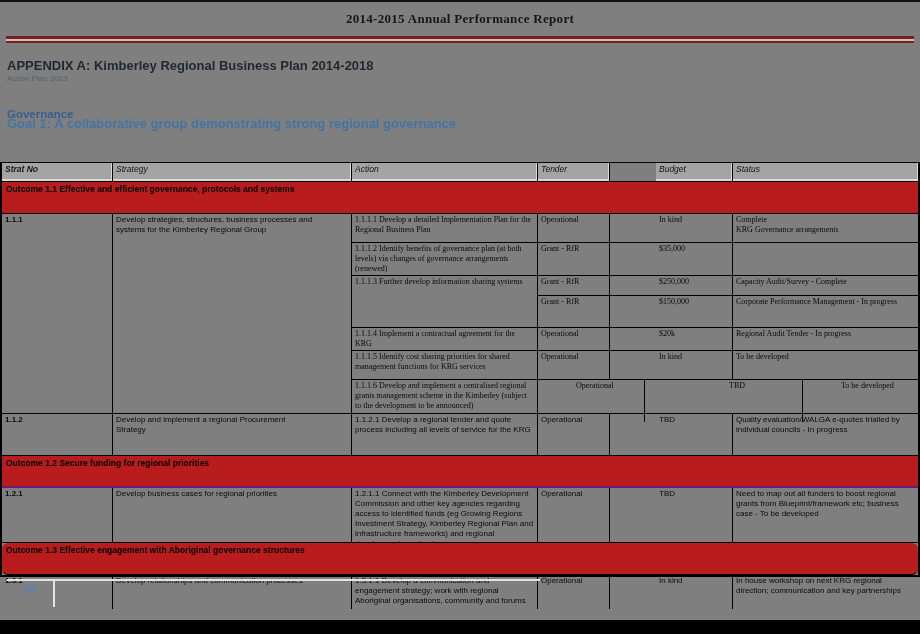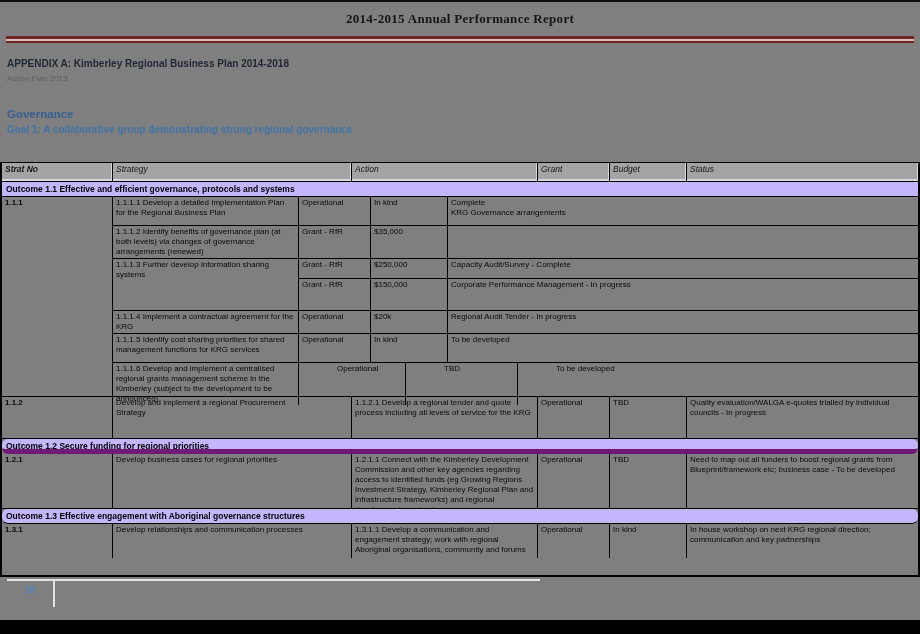--- a/index.html
+++ b/index.html
@@ -12,52 +12,52 @@
   .top-edge{position:absolute;left:0;top:0;width:920px;height:2px;background:#101010;}
   .doc-title{
     position:absolute;left:0;top:11px;width:920px;text-align:center;
     font-family:"Liberation Serif",serif;font-weight:bold;font-size:13px;color:#161616;
     letter-spacing:.3px;
   }
   .title-rule{
     position:absolute;left:6px;top:36px;width:908px;height:7px;
     background:linear-gradient(#6e2523 0 3px,#d6bcbc 3px 5px,#6e2523 5px 7px);
   }
-  .appendix-title{position:absolute;left:7px;top:58px;font-weight:bold;font-size:10px;color:#1f2730;}
+  .appendix-title{position:absolute;left:7px;top:58px;font-weight:bold;font-size:13px;color:#1f2730;}
   .appendix-sub{position:absolute;left:7px;top:74px;font-size:8px;color:#575f66;}
   .sec-head{position:absolute;left:7px;top:108px;font-weight:bold;font-size:11.5px;color:#365F91;}
-  .goal-head{position:absolute;left:7px;top:124px;font-weight:bold;font-size:10px;color:#4374a6;}
+  .goal-head{position:absolute;left:7px;top:116px;font-weight:bold;font-size:13px;color:#4374a6;}
 
   
   .tbl{
     position:absolute;left:0;top:162px;width:920px;height:415px;
     border-left:2px solid #000;border-right:2px solid #000;
     border-top:1px solid #000;border-bottom:2px solid #000;
     box-sizing:border-box;font-size:8px;line-height:10px;
   }
   .tbl *{box-sizing:border-box;}
   .tr{display:flex;border-bottom:1px solid #000;}
   .td{padding:1px 3px;border-right:1px solid #000;overflow:hidden;white-space:pre-line;}
   .c1{flex:0 0 111px;font-weight:bold;}
   .c2{flex:0 0 239px;padding-right:34px;}
   .c3{flex:0 0 186px;}
   .c4{flex:0 0 72px;}
-  .c5{flex:0 0 77px;}
+  .c5{flex:0 0 77px;margin-left:46px;}
   .c6{flex:1;border-right:none;}
   .hdr{height:19px;}
   .hdr .td{
     background:#a4a4a4;font-style:italic;font-size:8.5px;color:#141414;
     box-shadow:inset -1px -2px 0 #d9d9d9;
   }
   .outcome{
-    display:block;background:#c4b5fd;font-weight:bold;font-size:8.5px;
-    padding:2px 4px;color:#000;height:15px;overflow:hidden;
+    display:block;background:#b91c1c;font-weight:bold;font-size:8.5px;
+    padding:2px 4px;color:#000;height:32px;overflow:hidden;
   }
   .grp{display:flex;border-bottom:1px solid #000;}
-  .acol{flex:1;display:flex;flex-direction:column;}
+  .acol{flex:1;display:flex;flex-direction:column;font-family:Liberation Serif, serif;}
   .arow{display:flex;border-bottom:1px solid #000;}
   .arow:last-child{border-bottom:none;gap:35px;}
   .scol{flex:1;display:flex;flex-direction:column;}
   .srow{display:flex;flex:1;border-bottom:1px solid #000;}
   .srow:last-child{border-bottom:none;}
 
   
   .footer-rule{position:absolute;left:7px;top:579px;width:533px;height:2px;background:#e3e3e3;}
   .footer-vline{position:absolute;left:53px;top:579px;width:2px;height:28px;background:#e3e3e3;}
   .page-number{position:absolute;left:24px;top:583px;font-weight:bold;font-size:11px;color:#4F81BD;font-family:Liberation Serif, serif;}
@@ -75,29 +75,30 @@
 <div class="appendix-sub">Action Plan 2013</div>
 <div class="sec-head">Governance</div>
 <div class="goal-head">Goal 1: A collaborative group demonstrating strong regional governance</div>
 
 <div class="tbl">
 
   <div class="tr hdr">
     <div class="td c1">Strat No</div>
     <div class="td c2">Strategy</div>
     <div class="td c3">Action</div>
-    <div class="td c4">Grant</div>
+    <div class="td c4">Tender</div>
     <div class="td c5">Budget</div>
     <div class="td c6">Status</div>
   </div>
 
   <div class="outcome" style="border-bottom:1px solid #000;">Outcome 1.1 Effective and efficient governance, protocols and systems</div>
 
   <div class="grp" style="height:200px;">
     <div class="td c1">1.1.1</div>
+    <div class="td c2">Develop strategies, structures, business processes and systems for the Kimberley Regional Group</div>
     <div class="acol">
       <div class="arow" style="flex:0 0 29px;">
         <div class="td c3">1.1.1.1 Develop a detailed Implementation Plan for the Regional Business Plan</div>
         <div class="td c4">Operational</div>
         <div class="td c5">In kind</div>
         <div class="td c6">Complete
 KRG Governance arrangements</div>
       </div>
       <div class="arow" style="flex:0 0 28px;">
         <div class="td c3">1.1.1.2 Identify benefits of governance plan (at both levels) via changes of governance arrangements (renewed)</div>
@@ -142,21 +143,21 @@
 
   <div class="tr" style="height:42px;">
     <div class="td c1">1.1.2</div>
     <div class="td c2">Develop and implement a regional Procurement Strategy</div>
     <div class="td c3">1.1.2.1 Develop a regional tender and quote process including all levels of service for the KRG</div>
     <div class="td c4">Operational</div>
     <div class="td c5">TBD</div>
     <div class="td c6">Quality evaluation/WALGA e-quotes trialled by individual councils - In progress</div>
   </div>
 
-  <div class="outcome" style="border-bottom:5px solid #701a75;border-radius:6px;">Outcome 1.2 Secure funding for regional priorities</div>
+  <div class="outcome" style="border-bottom:2px solid #701a75;">Outcome 1.2 Secure funding for regional priorities</div>
 
   <div class="tr" style="height:55px;">
     <div class="td c1">1.2.1</div>
     <div class="td c2">Develop business cases for regional priorities</div>
     <div class="td c3">1.2.1.1 Connect with the Kimberley Development Commission and other key agencies regarding access to identified funds (eg Growing Regions Investment Strategy, Kimberley Regional Plan and infrastructure frameworks) and regional development grants etc.</div>
     <div class="td c4">Operational</div>
     <div class="td c5">TBD</div>
     <div class="td c6">Need to map out all funders to boost regional grants from Blueprint/framework etc; business case - To be developed</div>
   </div>
 

